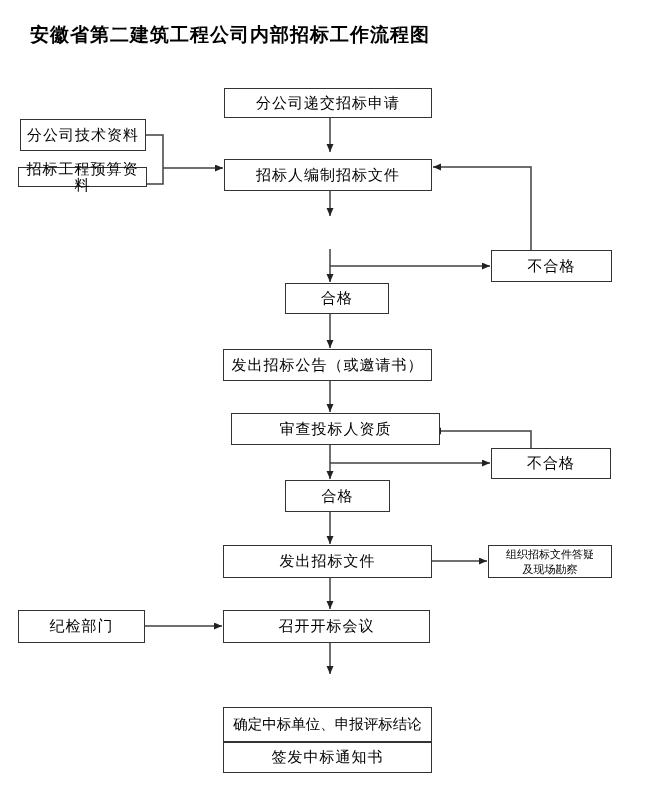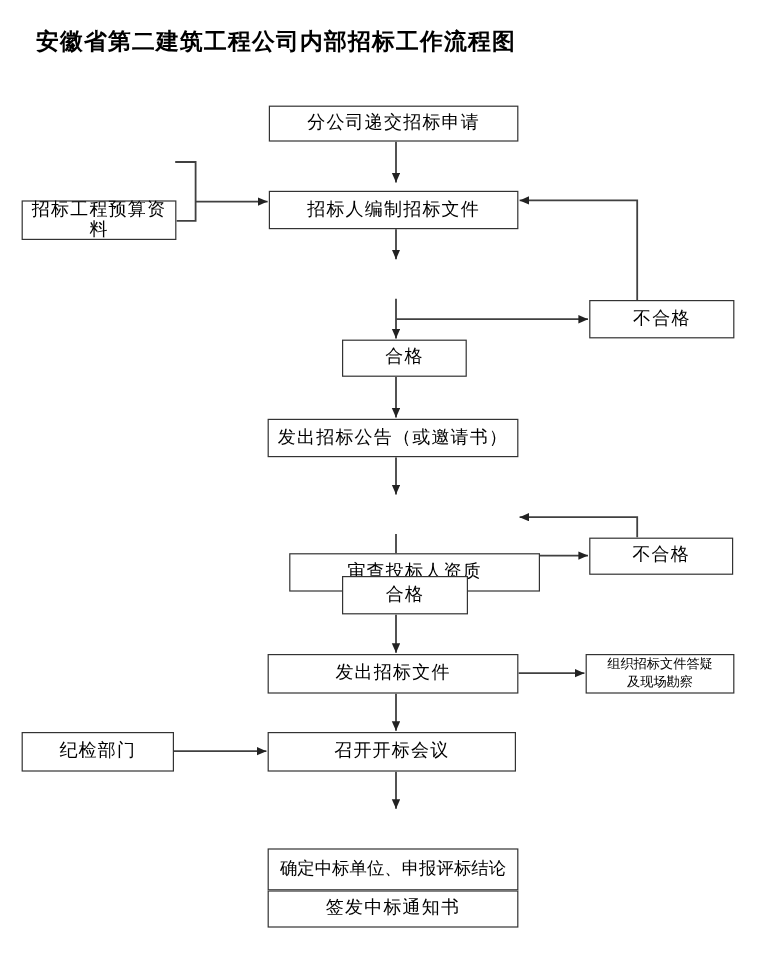--- a/index.html
+++ b/index.html
@@ -42,27 +42,27 @@
     color: #000000;
     letter-spacing: 1px;
     line-height: 1.1;
   }
   .node.small { font-size: 11px; letter-spacing: 0; line-height: 1.35; }
   .node.tight { font-size: 14.5px; letter-spacing: 0; margin-top: 32px; }
 
   
   .n-submit        { left: 224px; top:  88px; width: 208px; height: 30px; }
   .n-tech          { left:  20px; top: 119px; width: 126px; height: 32px; }
-  .n-budget        { left:  18px; top: 167px; width: 129px; height: 33px; }
+  .n-budget        { left:  18px; top: 167px; width: 129px; height: 20px; }
   .n-compile       { left: 224px; top: 159px; width: 208px; height: 32px; }
   .n-review-docs   { left: 224px; top: 217px; width: 208px; height: 32px; }
   .n-fail1         { left: 491px; top: 250px; width: 121px; height: 32px; }
   .n-pass1         { left: 285px; top: 283px; width: 104px; height: 31px; }
   .n-announce      { left: 223px; top: 349px; width: 209px; height: 32px; }
-  .n-review-bidders{ left: 241px; top: 413px; width: 209px; height: 32px; margin-top: 48px; }
+  .n-review-bidders{ left: 231px; top: 413px; width: 209px; height: 32px; }
   .n-fail2         { left: 491px; top: 448px; width: 120px; height: 31px; }
   .n-pass2         { left: 285px; top: 480px; width: 105px; height: 32px; }
   .n-issue         { left: 223px; top: 545px; width: 209px; height: 33px; }
   .n-qa            { left: 488px; top: 545px; width: 124px; height: 33px; }
   .n-discipline    { left:  18px; top: 610px; width: 127px; height: 33px; }
   .n-meeting       { left: 223px; top: 610px; width: 207px; height: 33px; }
   .n-determine     { left: 223px; top: 675px; width: 209px; height: 35px; }
   .n-notice        { left: 223px; top: 742px; width: 209px; height: 31px; }
 </style>
 </head>
@@ -97,20 +97,23 @@
       <path d="M145,626 H222" marker-end="url(#arrow)"></path>
       <path d="M330,643 V674" marker-end="url(#arrow)"></path>
       <path d="M330,710 V741" marker-end="url(#arrow)"></path>
     </g>
   </svg>
 
   <div class="node n-submit">
     <span>分公司递交招标申请</span>
   </div>
 
+  <div class="node n-tech">
+    <span>分公司技术资料</span>
+  </div>
 
   <div class="node n-budget">
     <span>招标工程预算资料</span>
   </div>
 
   <div class="node n-compile">
     <span>招标人编制招标文件</span>
   </div>
 
 

